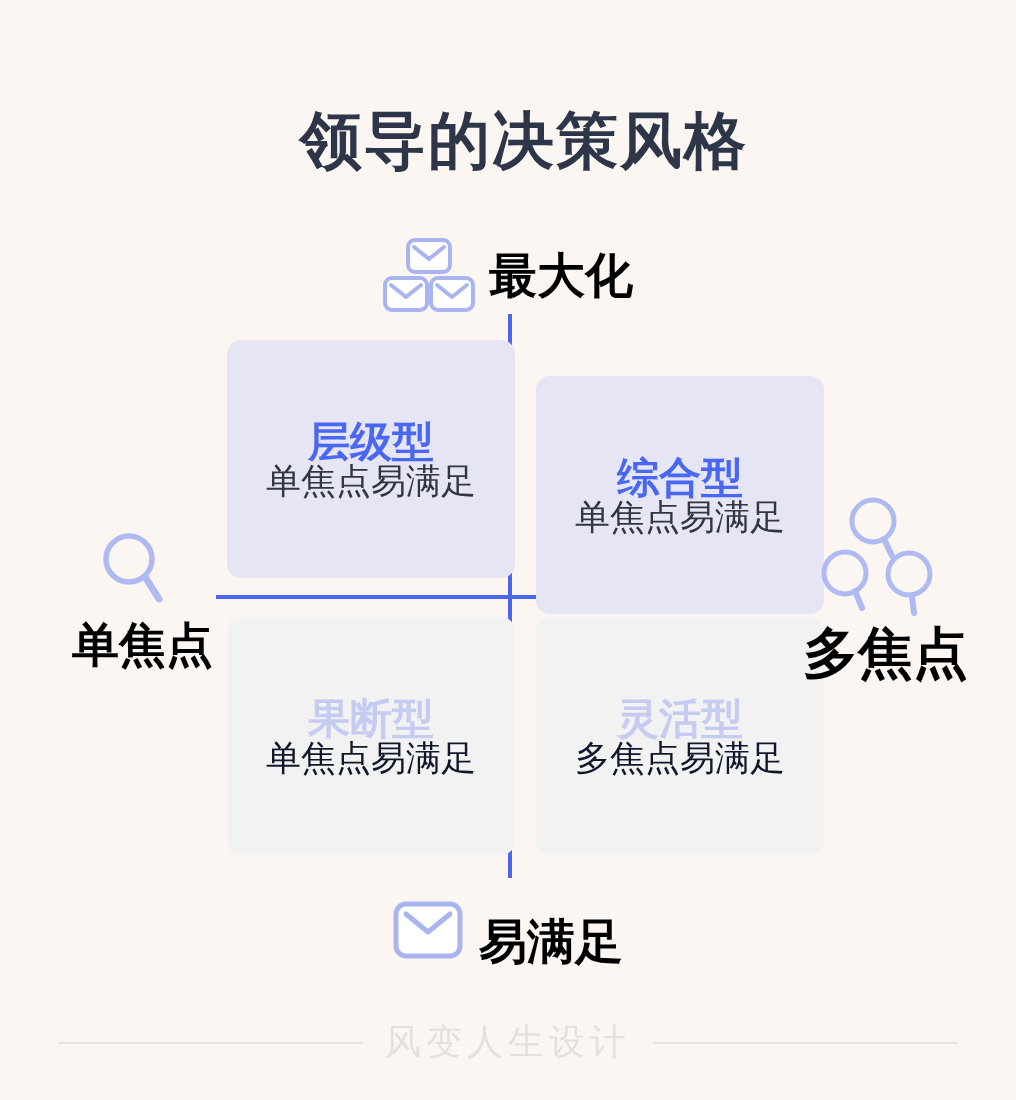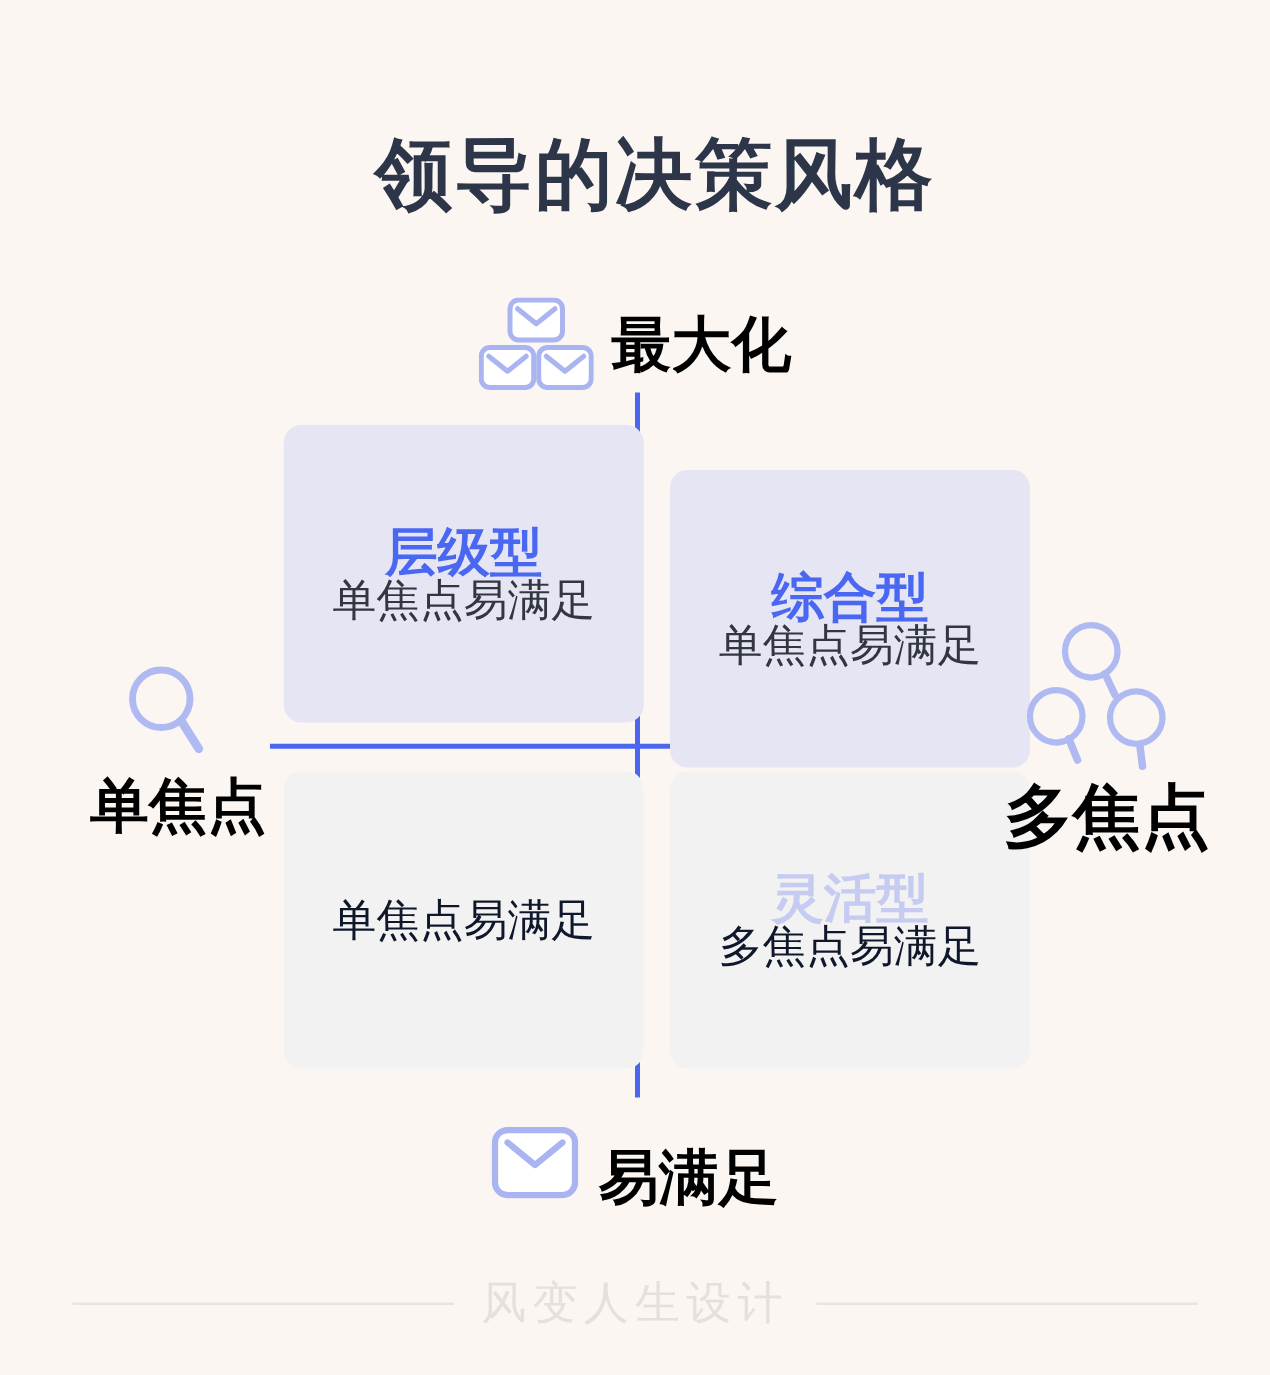--- a/index.html
+++ b/index.html
@@ -93,20 +93,21 @@
 
   <div class="quad active quad-tl">
     <div class="quad-title">层级型</div>
     <div class="quad-sub">单焦点易满足</div>
   </div>
   <div class="quad active quad-tr">
     <div class="quad-title">综合型</div>
     <div class="quad-sub">单焦点易满足</div>
   </div>
   <div class="quad faded quad-bl">
+    <div class="quad-title">果断型</div>
     <div class="quad-sub">单焦点易满足</div>
   </div>
   <div class="quad faded quad-br">
     <div class="quad-title">灵活型</div>
     <div class="quad-sub">多焦点易满足</div>
   </div>
 
   <span class="axis-left-icon">
     <svg width="66" height="80" viewBox="0 0 66 80">
       <circle cx="28" cy="28" r="23" fill="none" stroke="#b0baf2" stroke-width="5.5"></circle>

